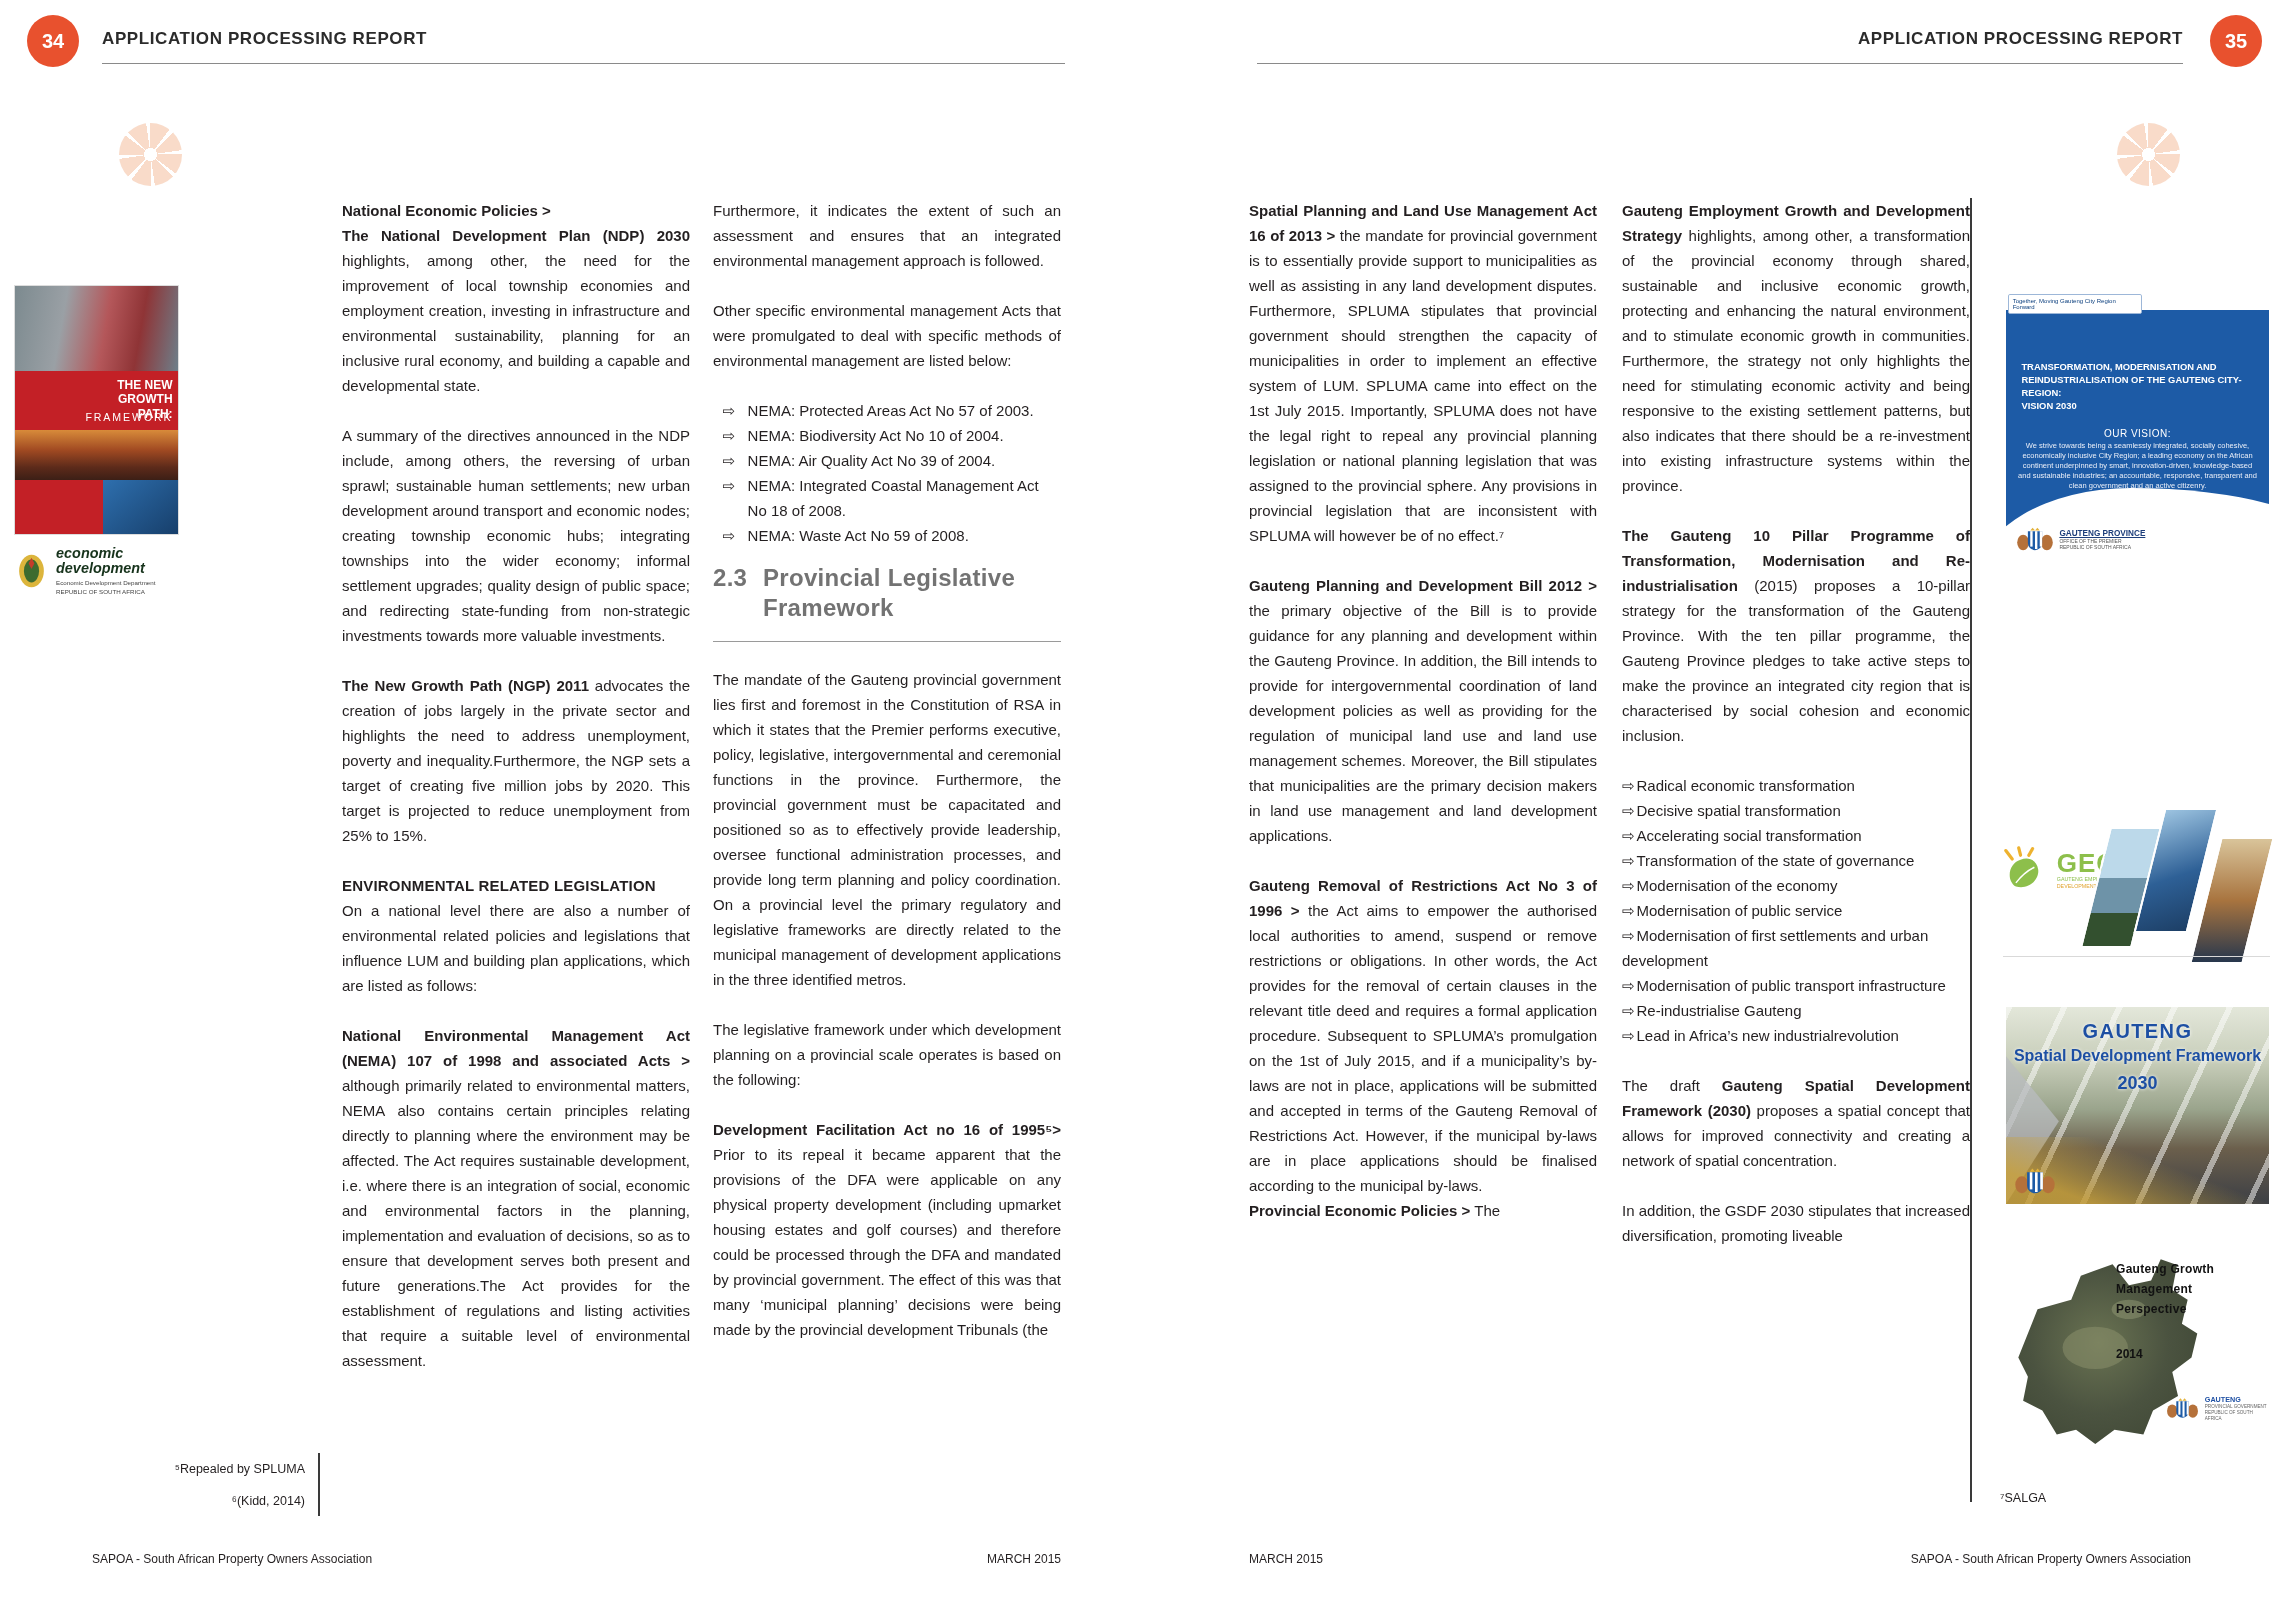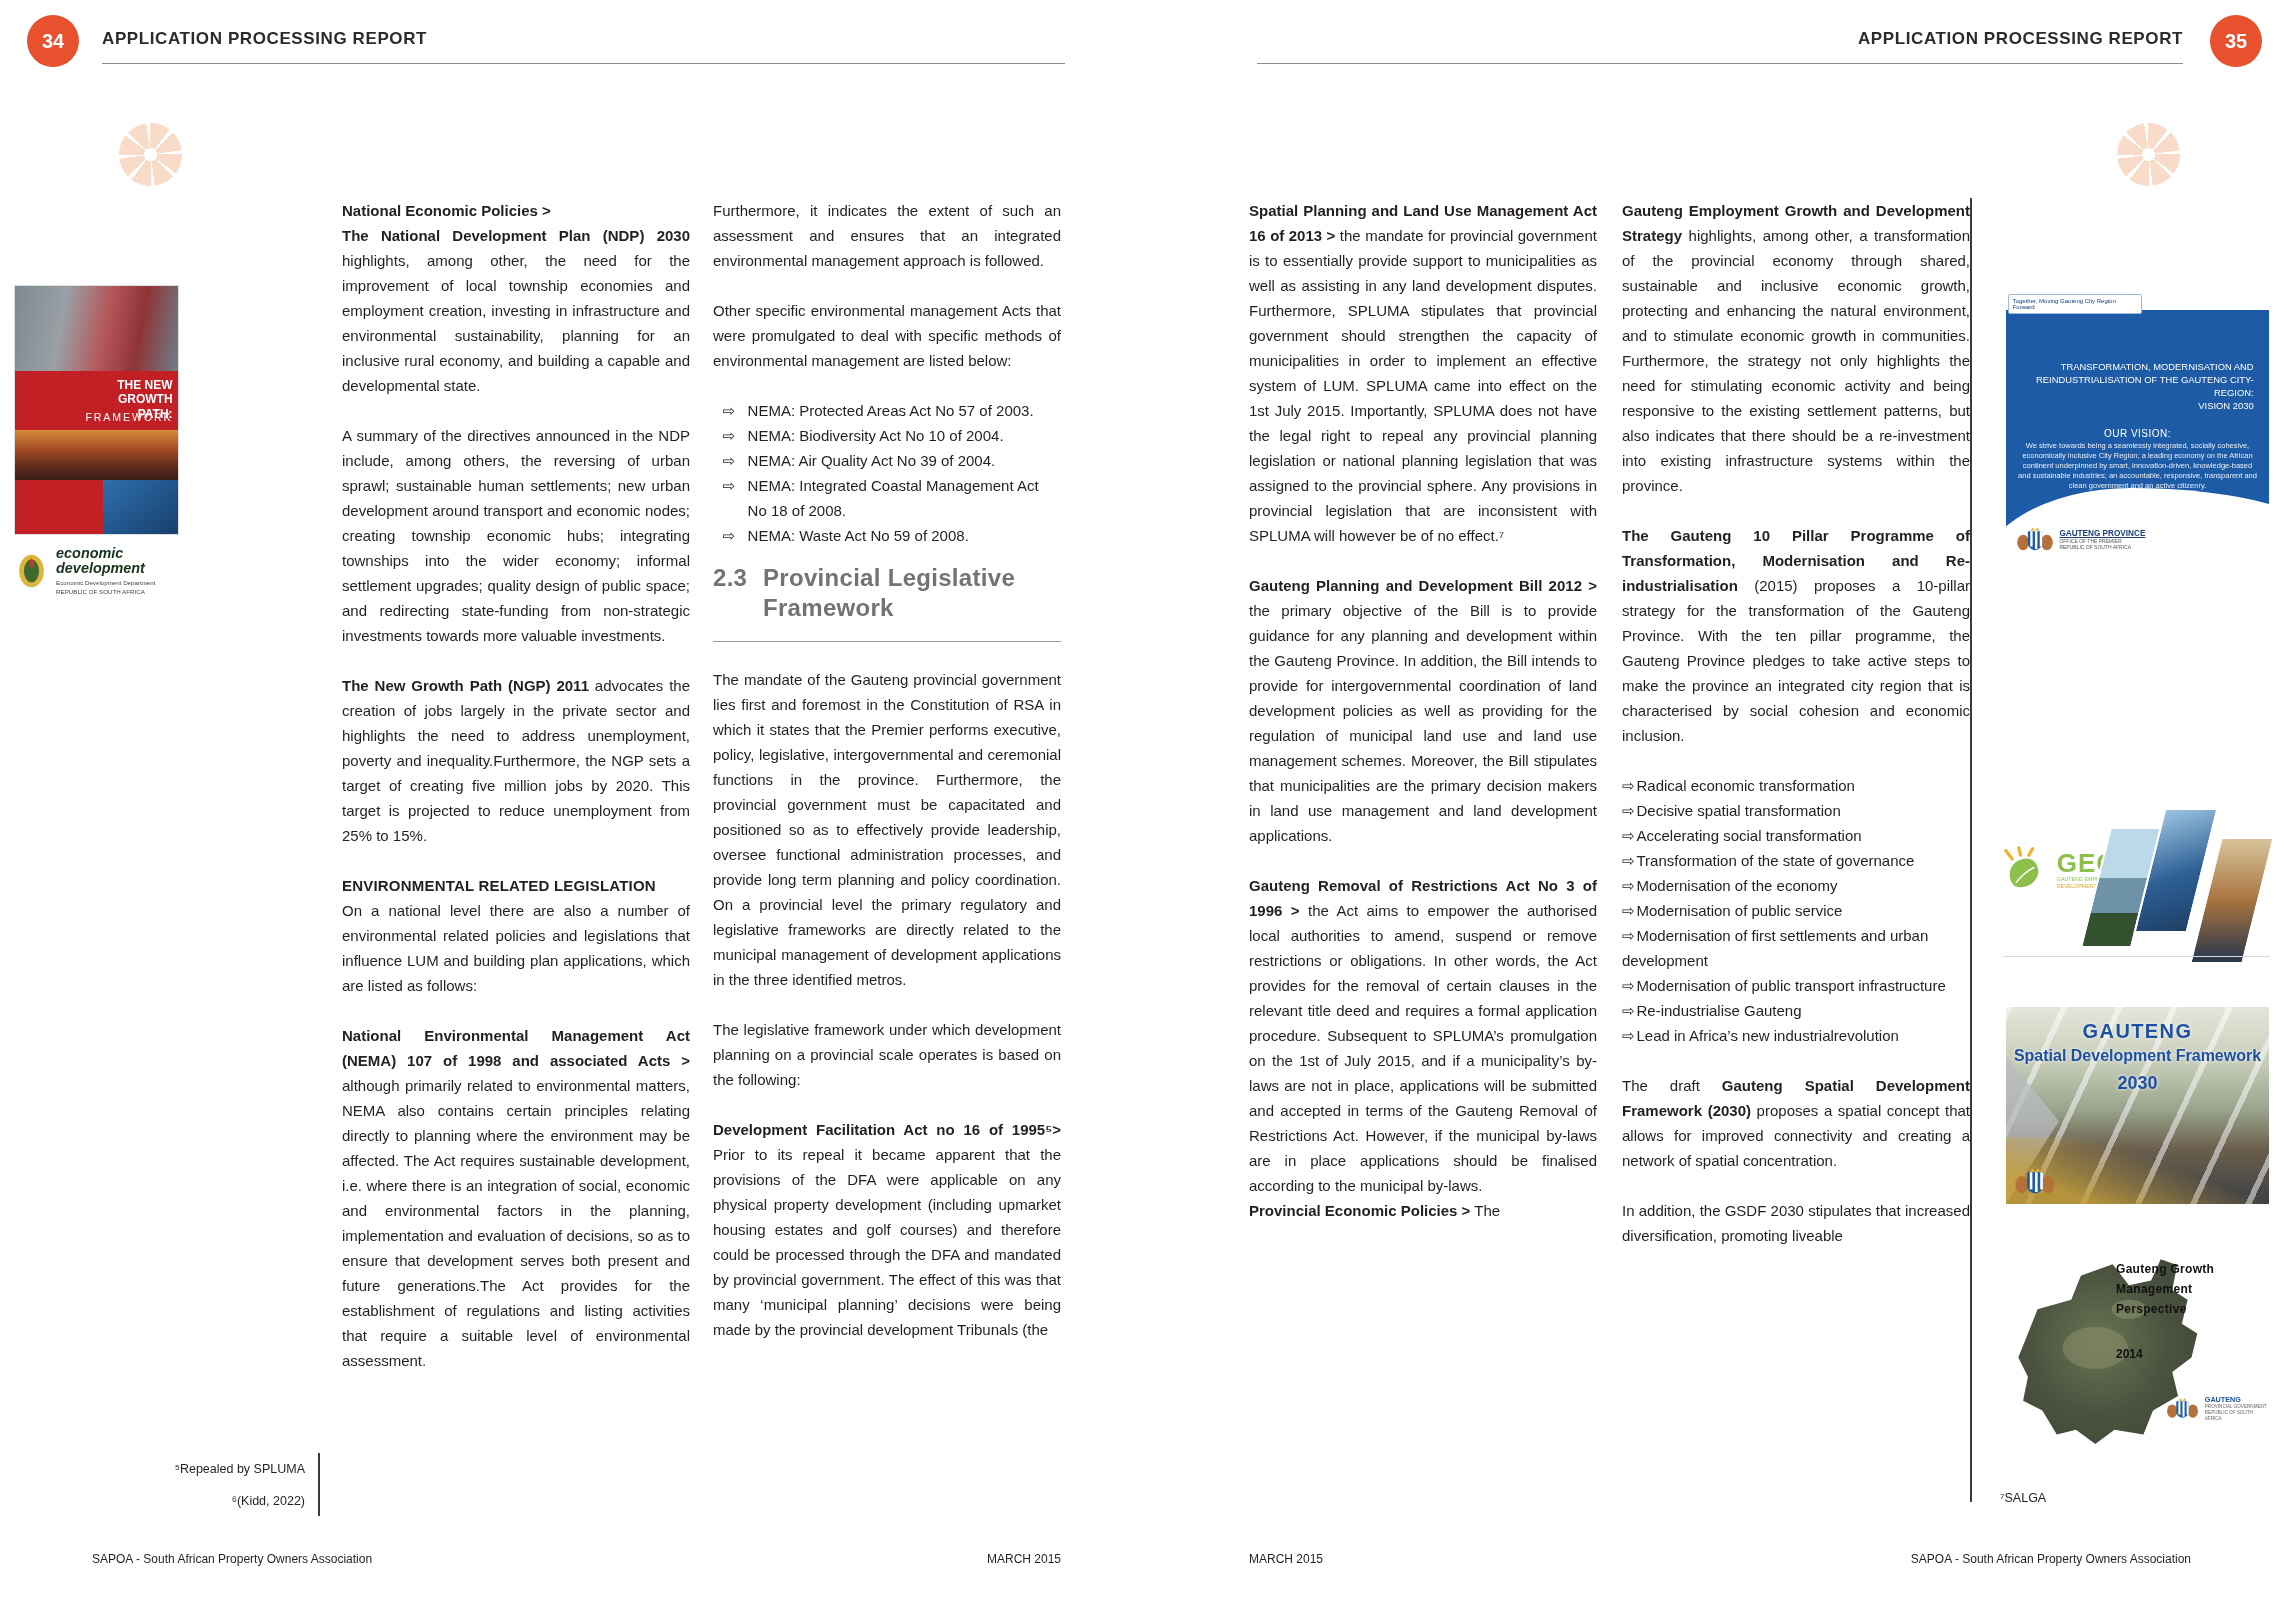--- a/index.html
+++ b/index.html
@@ -51,21 +51,21 @@
   #econ-logo{position:absolute;left:15.4px;top:546px;width:173px;}
   #econ-row{display:flex;align-items:center;}
   #econ-crest{flex:none;width:33px;height:38px;margin-right:7.7px;}
   .econ-name{font-size:14.4px;font-style:italic;font-weight:bold;color:#17331c;line-height:15.4px;}
   .econ-cap{font-size:6.2px;color:#444;line-height:7.7px;margin-top:1.9px;}
   
   #poster{position:absolute;left:2006px;top:294px;width:263px;height:265px;}
   #poster-tab{position:absolute;left:1.9px;top:0;width:125px;height:18px;background:#fff;border:1px solid #9db7d8;
       border-radius:1.9px;display:flex;align-items:center;padding:0 3.8px;font-size:6px;color:#0b3f7e;z-index:2;}
   #poster-body{position:absolute;left:0;top:16.3px;right:0;bottom:0;background:#1d5ba6;overflow:hidden;}
-  #poster-title{margin:50px 15.4px 0 15.4px;text-align:right;color:#fff;font-weight:normal;font-size:9.4px;line-height:13px;}
+  #poster-title{margin:50px 15.4px 0 15.4px;text-align:left;color:#fff;font-weight:bold;font-size:9.4px;line-height:13px;}
   #poster-vlabel{margin:15.4px 0 1.9px 0;text-align:center;color:#fff;font-size:10px;letter-spacing:0.5px;}
   #poster-vision{margin:0 9.6px;text-align:center;color:#e9eef8;font-size:7.5px;line-height:10px;}
   #poster-swoosh{position:absolute;left:-29px;right:-58px;bottom:-44px;height:115px;background:#fff;
       border-radius:55% 70% 0 0 / 100% 60% 0 0;}
   #poster-org{position:absolute;left:9.6px;bottom:5.8px;display:flex;align-items:center;}
   .org-name{font-size:8.2px;font-weight:bold;color:#1d3e7a;text-decoration:underline;}
   .org-cap{font-size:5px;color:#555;line-height:6.2px;}
   .crest{flex:none;margin-right:5.8px;}
   
   #gegds{position:absolute;left:2003px;top:812px;width:267px;height:144px;}
@@ -330,21 +330,21 @@
       <div>
         <div class="ggmp-org-name">GAUTENG</div>
         <div class="ggmp-org-cap">PROVINCIAL GOVERNMENT</div>
         <div class="ggmp-org-cap">REPUBLIC OF SOUTH AFRICA</div>
       </div>
     </div>
   </div>
 
   <div id="fnotes-left">
     <div class="fnote">⁵Repealed by SPLUMA</div>
-    <div class="fnote">⁶(Kidd, 2022)</div>
+    <div class="fnote">⁶(Kidd, 2014)</div>
   </div>
   <div id="fnote-right" class="fnote">⁷SALGA</div>
 
   <div class="footer" style="left:92px;">SAPOA - South African Property Owners Association</div>
   <div class="footer" style="left:713px;width:348px;text-align:right;">MARCH 2015</div>
   <div class="footer" style="left:1249px;">MARCH 2015</div>
   <div class="footer" style="left:1843px;width:348px;text-align:right;">SAPOA - South African Property Owners Association</div>
 
 </div>
 

